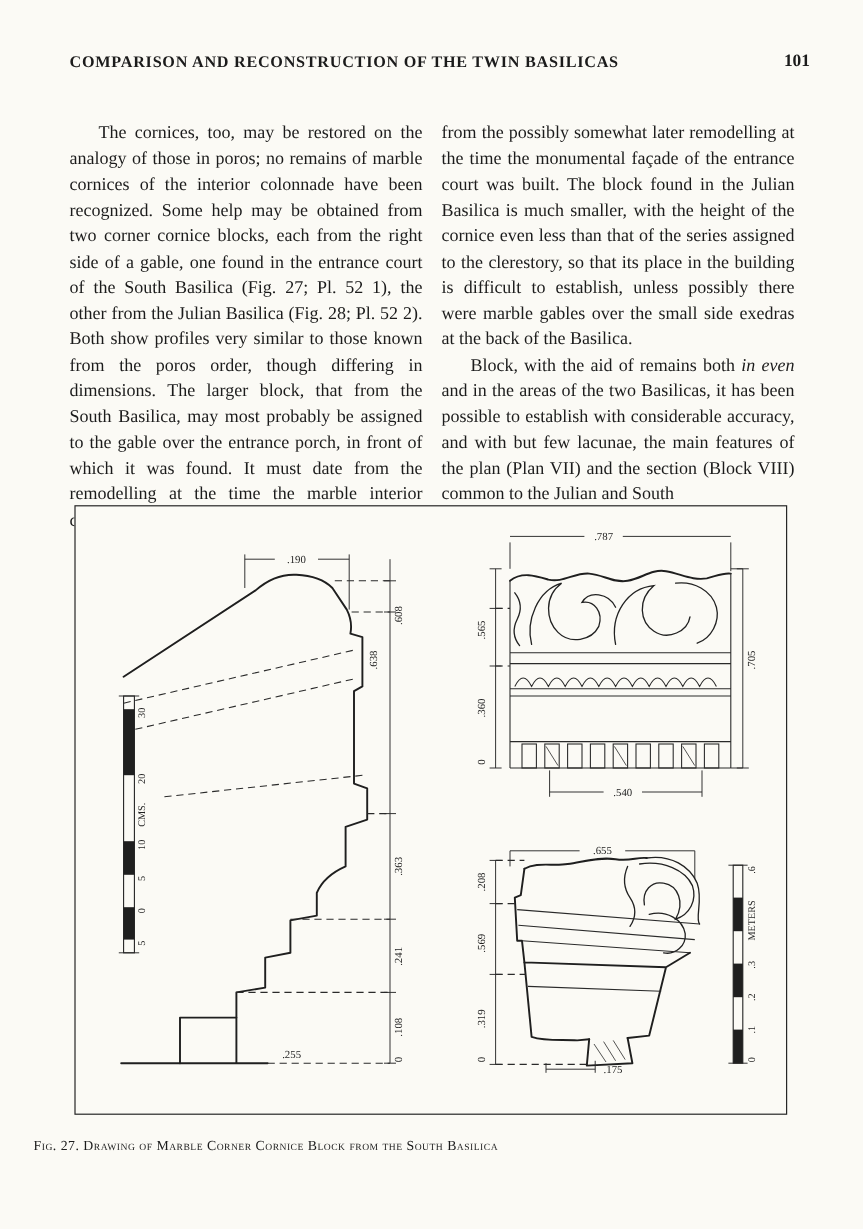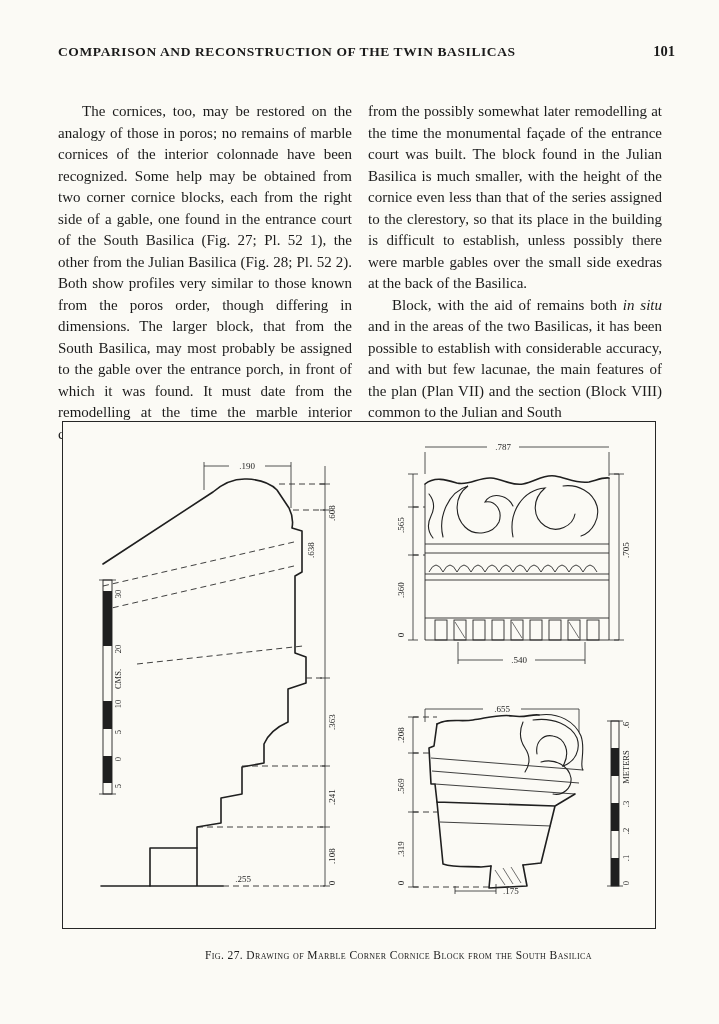--- a/index.html
+++ b/index.html
@@ -35,24 +35,25 @@
   .col p + p{margin-top:0;}
   figure{
     position:absolute;left:62px;top:421px;margin:0;
     width:592px;height:506px;
     border:1.5px solid #262626;
     background:#fbfaf5;
     box-sizing:content-box;
   }
   .caption{
     position:absolute;top:949px;left:0;width:592px;
-    text-align:right;
+    text-align:left;
     font-size:11.5px;
     font-variant:small-caps;
     letter-spacing:0.4px;
+    padding-left:28px;
   }
   svg{display:block;}
   svg text{
     font-family:"Liberation Serif", serif;
     fill:#1f1f1f;
     font-size:9px;
   }
   svg .scale-label{font-size:8.5px;}
   .outline{fill:none;stroke:#1f1f1f;stroke-width:1.6;stroke-linejoin:round;stroke-linecap:round;}
   .thin{fill:none;stroke:#2a2a2a;stroke-width:0.9;}
@@ -68,21 +69,21 @@
 
 <div class="running-head">COMPARISON AND RECONSTRUCTION OF THE TWIN BASILICAS</div>
 <div class="page-number">101</div>
 
 <div class="columns">
   <div class="col">
     <p class="indent">The cornices, too, may be restored on the analogy of those in poros; no remains of marble cornices of the interior colonnade have been recognized. Some help may be obtained from two corner cornice blocks, each from the right side of a gable, one found in the entrance court of the South Basilica (Fig. 27; Pl. 52 1), the other from the Julian Basilica (Fig. 28; Pl. 52 2). Both show profiles very similar to those known from the poros order, though differing in dimensions. The larger block, that from the South Basilica, may most probably be assigned to the gable over the entrance porch, in front of which it was found. It must date from the remodelling at the time the marble interior colonnade was installed, or</p>
   </div>
   <div class="col">
     <p>from the possibly somewhat later remodelling at the time the monumental façade of the entrance court was built. The block found in the Julian Basilica is much smaller, with the height of the cornice even less than that of the series assigned to the clerestory, so that its place in the building is difficult to establish, unless possibly there were marble gables over the small side exedras at the back of the Basilica.</p>
-    <p class="indent"><span>Block, with the aid of remains both </span><em>in situ</em><span> and in the areas of the two Basilicas, it has been possible to establish with considerable accuracy, and with but few lacunae, the main features of the plan (Plan VII) and the section (Block VIII) common to the Julian and South</span></p>
+    <p class="indent"><span>Block, with the aid of remains both </span><em>in even</em><span> and in the areas of the two Basilicas, it has been possible to establish with considerable accuracy, and with but few lacunae, the main features of the plan (Plan VII) and the section (Block VIII) common to the Julian and South</span></p>
   </div>
 </div>
 
 <figure>
 <svg width="592" height="506" viewBox="0 0 592 506">
 
   <g>
 
     <path class="outline" d="M 40 142 L 150 70 Q 166 56 184 57 Q 204 58 214 68 L 226 86 Q 231 96 229 106 L 239 109 L 239 150 L 232 154 L 232 231 L 243 235 L 243 261 L 225 267 L 225 300 Q 207 308 201 322 L 201 341 L 179 345 L 179 372 L 158 376 L 158 401 L 134 405 L 134 426 L 87 426 L 87 464 L 38 464"></path>
 

